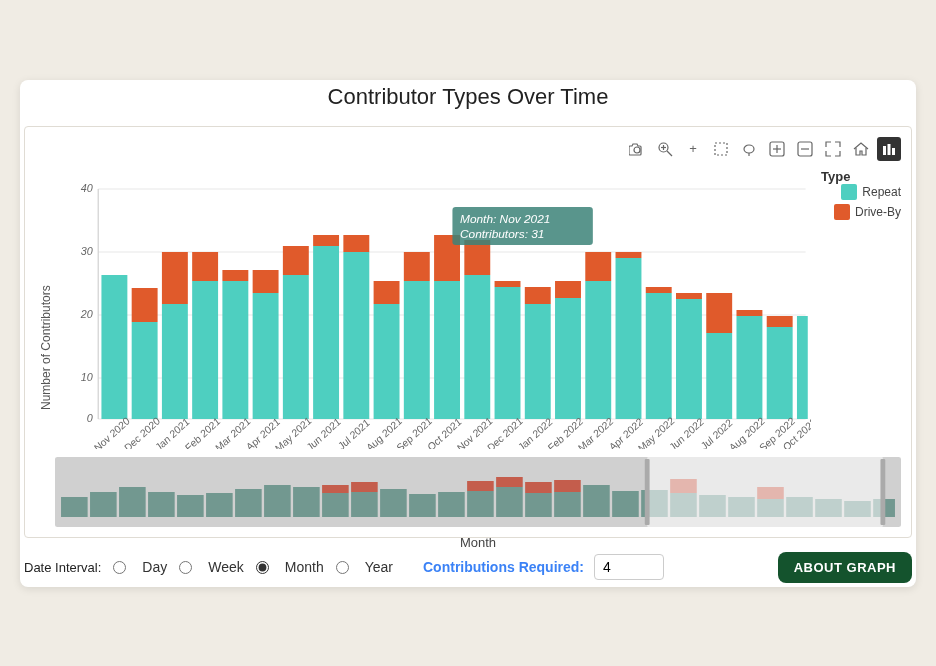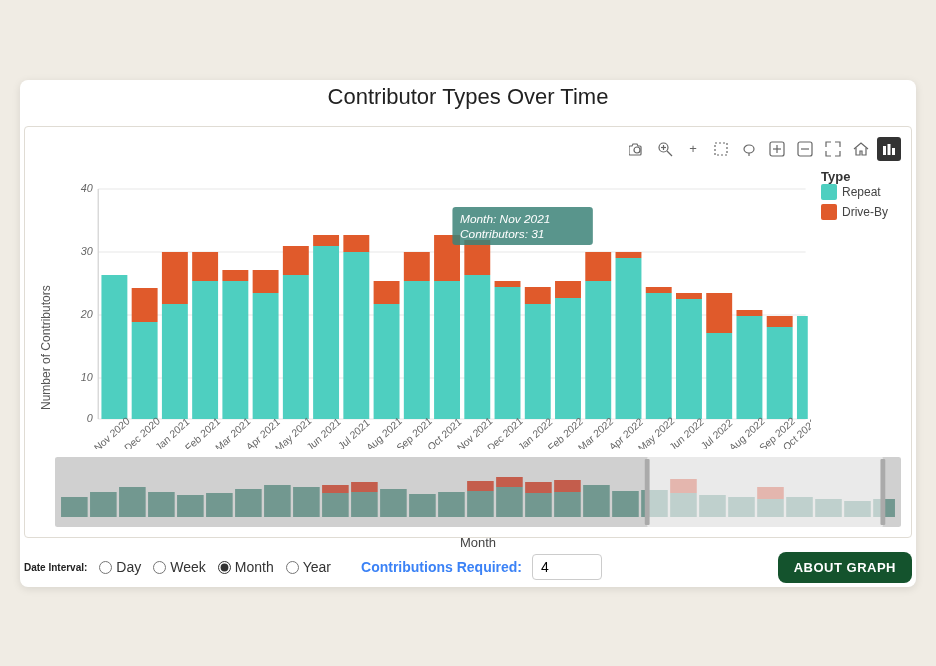--- a/index.html
+++ b/index.html
@@ -94,20 +94,21 @@
       font-weight: bold;
       margin-bottom: 0;
       color: #333;
     }
     .legend-item {
       display: flex;
       align-items: center;
       gap: 5px;
       margin-bottom: 4px;
       color: #444;
+      justify-content: flex-end;
     }
     .legend-swatch {
       width: 16px;
       height: 16px;
       border-radius: 2px;
     }
     
     .chart-svg {
       width: 100%;
       height: 280px;
@@ -130,28 +131,28 @@
       align-items: center;
       margin-top: 14px;
       gap: 30px;
     }
     .date-interval-group {
       display: flex;
       align-items: center;
       gap: 12px;
     }
     .date-interval-label {
-      font-weight: bold;
-      font-size: 10px;
+      font-weight: normal;
+      font-size: 13px;
       color: #222;
     }
     .radio-option {
       display: flex;
       align-items: center;
-      gap: 4px;
+      gap: 16px;
       font-size: 14px;
       color: #333;
       cursor: pointer;
     }
     .radio-option input[type=radio] {
       accent-color: #333;
     }
     .contributions-group {
       display: flex;
       align-items: center;

